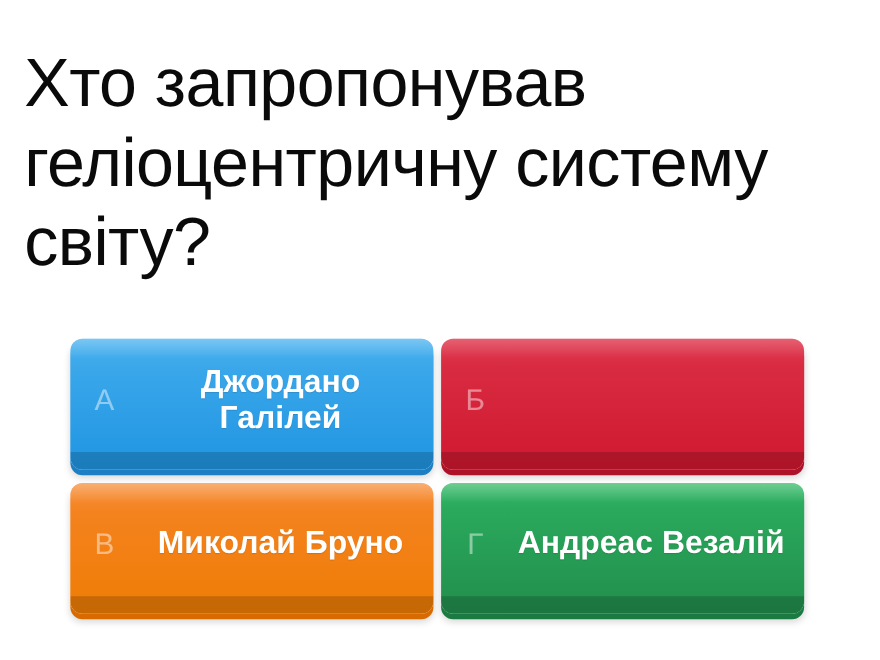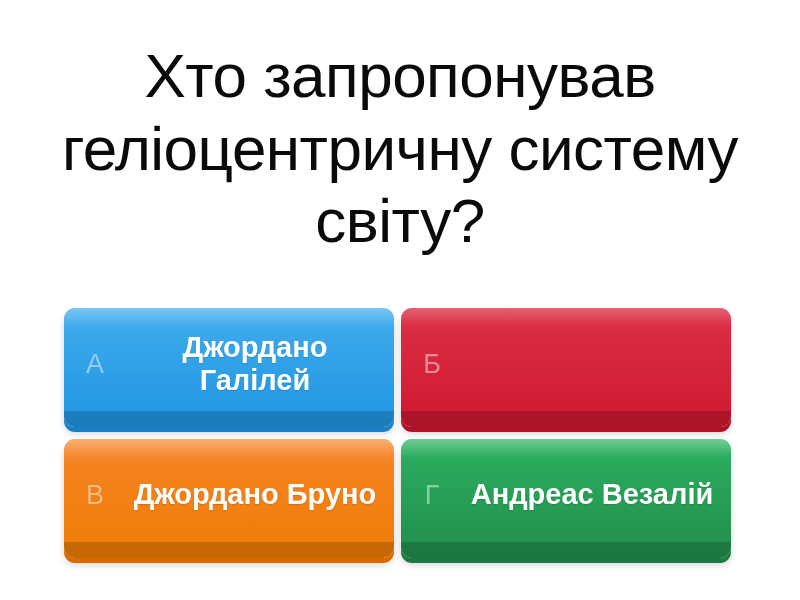--- a/index.html
+++ b/index.html
@@ -35,21 +35,20 @@
     align-items: center;
     justify-content: center;
     padding: 0 22px;
     box-sizing: border-box;
   }
   .question-text {
     font-size: 62px;
     line-height: 1.17;
     font-weight: 400;
     color: #0a0a0a;
-    text-align: center;
     letter-spacing: -0.5px;
     word-wrap: break-word;
   }
 
   
   .answers-grid {
     position: absolute;
     left: 64px;
     top: 306px;
     width: 672px;
@@ -173,21 +172,21 @@
 
     <div class="answer-cell">
       <button class="answer-btn opt-b">
         <span class="answer-letter">Б</span>
       </button>
     </div>
 
     <div class="answer-cell">
       <button class="answer-btn opt-c">
         <span class="answer-letter">В</span>
-        <span class="answer-label">Джордано Бруно</span>
+        <span class="answer-label">Миколай Бруно</span>
       </button>
     </div>
 
     <div class="answer-cell">
       <button class="answer-btn opt-d">
         <span class="answer-letter">Г</span>
         <span class="answer-label">Андреас Везалій</span>
       </button>
     </div>
 

